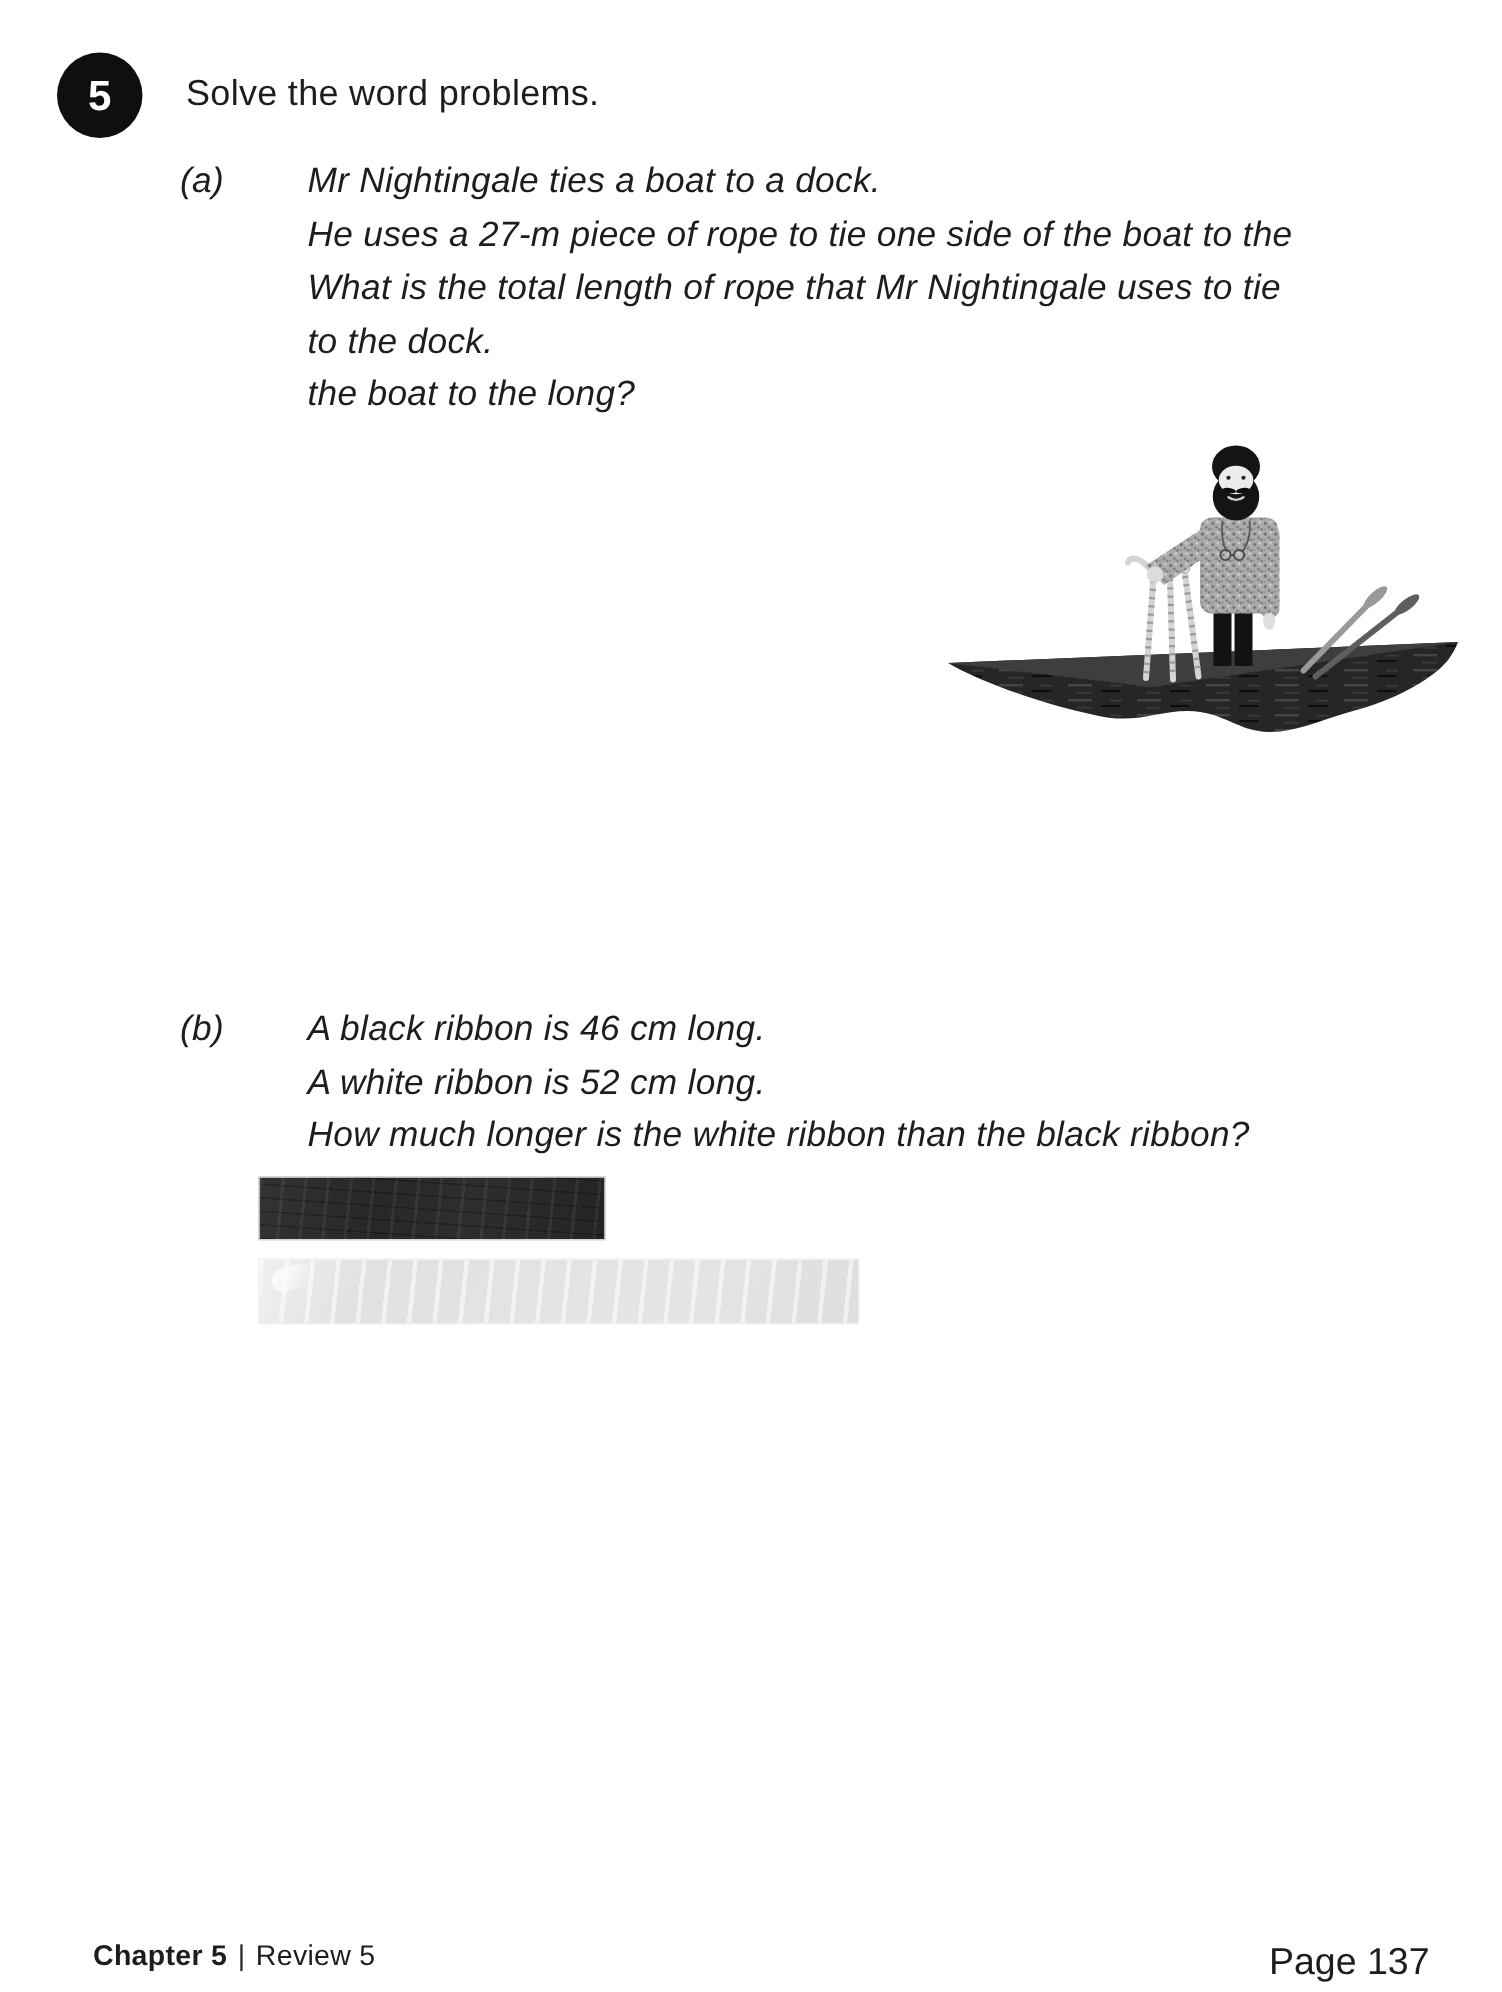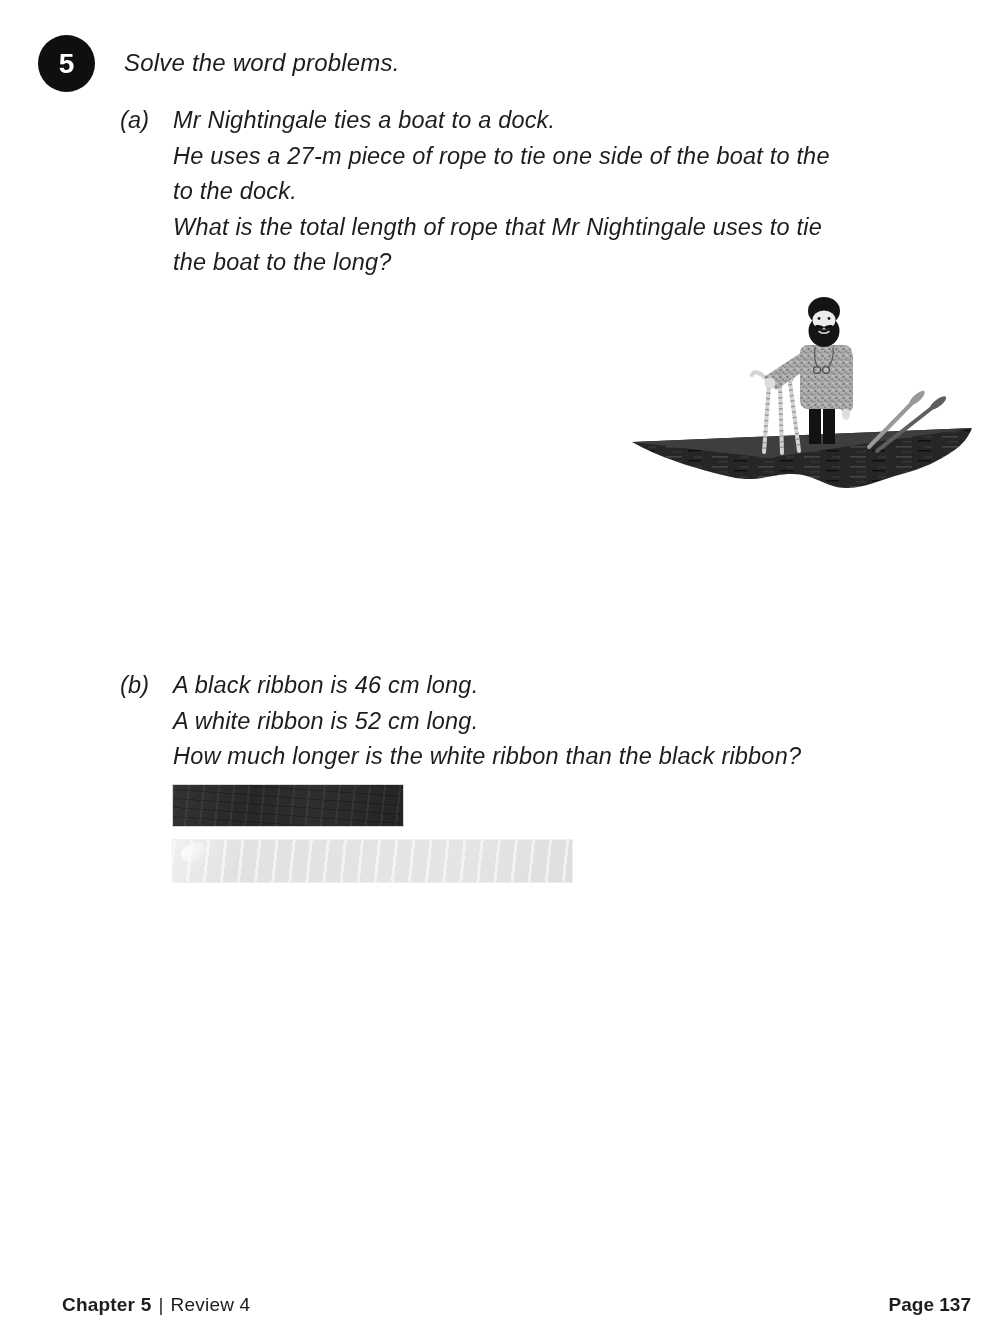--- a/index.html
+++ b/index.html
@@ -16,34 +16,34 @@
   
   .badge {
     position: absolute; left: 38px; top: 35px;
     width: 57px; height: 57px; border-radius: 50%;
     background: #0f0f0f; color: #ffffff;
     display: flex; align-items: center; justify-content: center;
     font-size: 28px; font-weight: bold;
   }
   .prompt {
     position: absolute; left: 124px; top: 49px;
-    font-size: 24px; font-style: italic; letter-spacing: 0.2px;
+    font-size: 24px; letter-spacing: 0.2px;
   }
 
   
   .part {
     position: absolute; left: 120px; right: 30px;
     display: flex; align-items: flex-start;
     font-size: 23.5px; font-style: italic; letter-spacing: 0.2px;
   }
   .part-a { top: 103px; }
   .part-b { top: 668px; }
   .part-label { width: 53px; flex: 0 0 53px; line-height: 35.5px; }
   .part-lines { flex: 1; }
-  .part-lines .line { line-height: 35.5px; white-space: nowrap; }
+  .part-lines .line { line-height: 35.5px; white-space: nowrap; margin-left: 32px; }
 
   
   .illustration {
     position: absolute; left: 618px; top: 284px;
     width: 365px; height: 218px;
   }
 
   
   .ribbon { position: absolute; box-sizing: border-box; }
   .ribbon.black {
@@ -68,39 +68,39 @@
   }
 
   
   .footer-left {
     position: absolute; left: 42px; top: 1294px;
     font-size: 19px; letter-spacing: 0.2px;
   }
   .footer-left .bold { font-weight: bold; margin-left: 20px; }
   .footer-left .sep { font-weight: 300; padding: 0 7px; color: #2a2a2a; }
   .footer-right {
-    position: absolute; right: 30px; top: 1294px;
-    font-size: 19px; text-align: right; font-weight: bold;
+    position: absolute; right: 48px; top: 1294px;
+    font-size: 25px; text-align: right;
   }
 </style>
 </head>
 <body>
 
 <div class="page">
 
   <div class="badge">5</div>
   <div class="prompt">Solve the word problems.</div>
 
   <div class="part part-a">
     <div class="part-label">(a)</div>
     <div class="part-lines">
       <div class="line">Mr Nightingale ties a boat to a dock.</div>
       <div class="line">He uses a 27-m piece of rope to tie one side of the boat to the</div>
+      <div class="line">What is the total length of rope that Mr Nightingale uses to tie</div>
       <div class="line">to the dock.</div>
-      <div class="line">What is the total length of rope that Mr Nightingale uses to tie</div>
       <div class="line">the boat to the long?</div>
     </div>
   </div>
 
   <svg class="illustration" viewBox="0 0 365 218" xmlns="http://www.w3.org/2000/svg">
     <defs>
       <pattern id="speckle" width="7" height="7" patternUnits="userSpaceOnUse">
         <rect width="7" height="7" fill="#acacac"></rect>
         <circle cx="1.5" cy="2" r="1" fill="#6e6e6e"></circle>
         <circle cx="5" cy="1" r="0.8" fill="#d6d6d6"></circle>
@@ -187,17 +187,17 @@
       <div class="line">How much longer is the white ribbon than the black ribbon?</div>
     </div>
   </div>
 
   <div class="ribbon black"></div>
   <div class="ribbon white">
     <span class="sheen"></span>
   </div>
 
   <div class="footer-left">
-    <span class="bold">Chapter 5</span><span class="sep">|</span><span>Review 4</span>
+    <span class="bold">Chapter 5</span><span class="sep">|</span><span>Review 5</span>
   </div>
   <div class="footer-right">Page 137</div>
 
 </div>
 
 </body></html>

